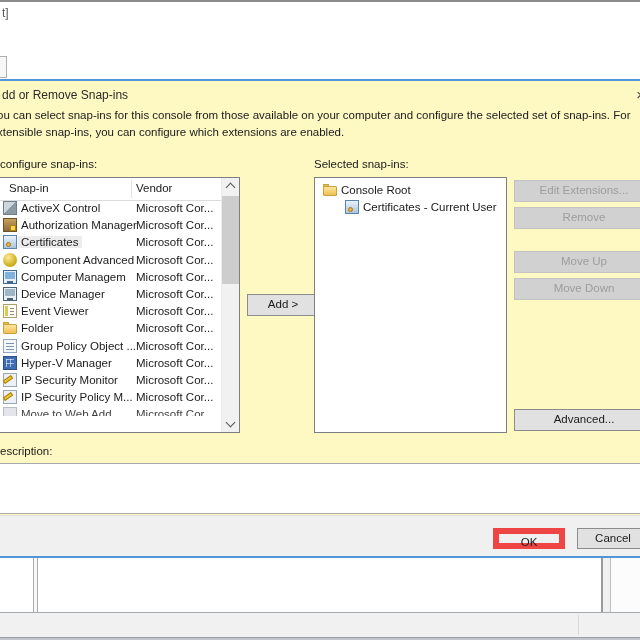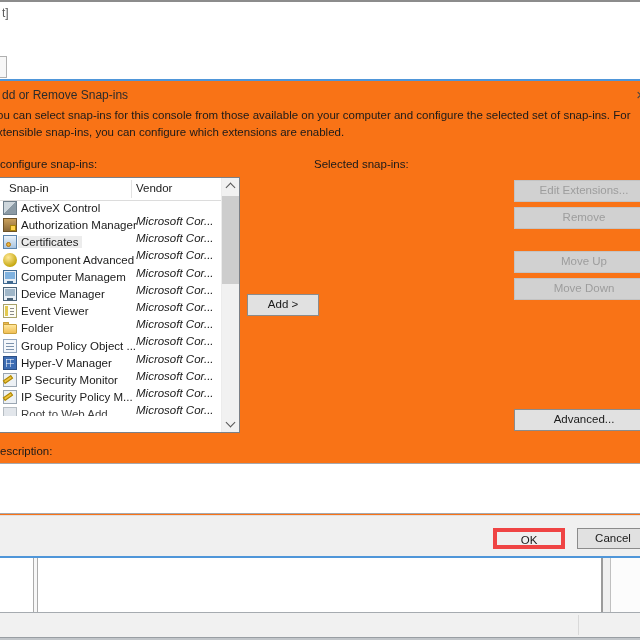--- a/index.html
+++ b/index.html
@@ -8,54 +8,54 @@
   .abs{position:absolute;}
 
   
   #top-strip{left:0;top:0;width:640px;height:2px;background:#8c8c8c;}
   #win-title{left:2px;top:6px;color:#5a5a5a;font-size:12px;}
   #menubar{left:0;top:28px;width:640px;height:24px;background:#fff;}
   .menu-item{position:absolute;top:5px;font-size:12px;color:#111;}
   #toolbar-sliver{left:0;top:56px;width:6px;height:20px;background:#f7f7f7;border:1px solid #b0b0b0;border-left:none;}
 
   
-  #dialog{left:0;top:79px;width:640px;height:473px;background:#f97316;overflow:hidden;border-bottom:1px solid #8f9399;}
+  #dialog{left:0;top:79px;width:640px;height:473px;background:#fef9c3;overflow:hidden;border-bottom:1px solid #8f9399;}
   #dialog-blue-top{left:0;top:0;width:640px;height:2px;background:#4f96d9;}
   #dialog-title{left:2px;top:9px;font-size:12px;color:#2b2b2b;}
   #dialog-close{right:-5px;top:7px;font-size:15px;color:#444;cursor:default;}
   .intro{left:0;width:648px;text-indent:-3px;color:#1a1a1a;font-size:11.5px;white-space:nowrap;}
 
   .panel-label{color:#1a1a1a;font-size:11.5px;}
 
   
   #avail-list{left:-2px;top:98px;width:242px;height:256px;background:#fff;border:1px solid #7b8087;box-sizing:border-box;overflow:hidden;}
   #list-header{position:absolute;left:0;top:0;right:17px;height:22px;background:#fff;border-bottom:1px solid #dcdcdc;}
   #col-divider{position:absolute;left:132px;top:2px;bottom:2px;width:1px;background:#e2e2e2;}
   .hdr-text{position:absolute;top:4px;color:#222;text-align:right;}
   #rows{position:absolute;left:0;top:22px;right:17px;bottom:0;overflow:hidden;}
   .lrow{position:relative;height:17.2px;}
   .lrow.clipped{height:10px;overflow:hidden;opacity:.85;}
   .lrow .ic{position:absolute;left:4px;top:1px;}
   .lrow .nm{position:absolute;left:22px;top:2px;white-space:nowrap;}
   .lrow .nm.sel{background:#ececec;padding:0 3px;left:19px;}
-  .lrow .vd{position:absolute;left:137px;top:15px;white-space:nowrap;font-style:italic;}
+  .lrow .vd{position:absolute;left:137px;top:2px;white-space:nowrap;}
 
   
   #vscroll{position:absolute;right:0;top:0;bottom:0;width:17px;background:#f1f1f1;border-left:1px solid #ececec;}
   .sb-btn{position:absolute;left:0;width:17px;height:16px;background:#f1f1f1;}
   .chev{position:absolute;left:5px;width:6px;height:6px;border-left:1.6px solid #555;border-top:1.6px solid #555;}
   .chev.up{top:6px;transform:rotate(45deg);}
   .chev.down{top:3px;transform:rotate(225deg);}
   #sb-thumb{position:absolute;left:0;top:18px;width:17px;height:88px;background:#cdcdcd;}
 
   
   .btn{position:absolute;box-sizing:border-box;background:#e1e1e1;border:1px solid #8b8b8b;
     color:#1a1a1a;font-size:11.5px;text-align:center;line-height:19px;height:22px;}
   .btn.disabled{background:#d1d1d1;border-color:#c3c3c3;color:#9d9d9d;}
-  .btn.focused{border:4px solid #ef4444;background:#efefef;line-height:17px;}
+  .btn.focused{border:6px solid #ef4444;background:#efefef;line-height:17px;}
 
   
   #sel-tree{left:314px;top:98px;width:193px;height:256px;background:#fff;border:1px solid #7b8087;box-sizing:border-box;overflow:hidden;}
   .titem{position:absolute;height:18px;white-space:nowrap;}
   .titem .ic{position:absolute;top:0;}
   .titem .tlabel{position:absolute;top:1px;}
 
   
   #desc-box{left:-2px;top:384px;width:644px;height:51px;background:#fff;border:1px solid #a6a8ad;box-sizing:border-box;}
 
@@ -191,37 +191,47 @@
             <span class="nm">IP Security Monitor</span>
             <span class="vd">Microsoft Cor...</span>
           </div>
           <div class="lrow">
             <span class="ic ip-security-icon"></span>
             <span class="nm">IP Security Policy M...</span>
             <span class="vd">Microsoft Cor...</span>
           </div>
           <div class="lrow clipped">
             <span class="ic link-web-icon"></span>
-            <span class="nm">Root to Web Add...</span>
+            <span class="nm">Move to Web Add...</span>
             <span class="vd">Microsoft Cor...</span>
           </div>
         </div>
       <div id="vscroll">
         <div class="sb-btn" style="top:0">
             <span class="chev up"></span>
           </div>
         <div id="sb-thumb"></div>
         <div class="sb-btn" style="bottom:0">
             <span class="chev down"></span>
           </div>
       </div>
     </div>
 
     <div class="btn" style="left:247px;top:215px;width:72px">Add &gt;</div>
 
+    <div class="abs" id="sel-tree">
+        <div class="titem" style="top: 5px; left: 0px;">
+          <span class="ic folder-icon" style="left: 8px;"></span>
+          <span class="tlabel" style="left: 26px;">Console Root</span>
+        </div>
+        <div class="titem" style="top: 22px; left: 0px;">
+          <span class="ic certificates-icon" style="left: 30px;"></span>
+          <span class="tlabel" style="left: 48px;">Certificates - Current User</span>
+        </div>
+      </div>
 
     <div class="abs" id="side-buttons" style="left:514px;top:101px;width:140px;height:210px">
         <div class="btn disabled" style="left: 0px; top: 0px; width: 140px;">Edit Extensions...</div>
         <div class="btn disabled" style="left: 0px; top: 27px; width: 140px;">Remove</div>
         <div class="btn disabled" style="left: 0px; top: 71px; width: 140px;">Move Up</div>
         <div class="btn disabled" style="left: 0px; top: 98px; width: 140px;">Move Down</div>
       </div>
     <div class="btn" id="advanced-btn" style="left:514px;top:330px;width:140px">Advanced...</div>
 
     <div class="abs panel-label" style="left:0;top:366px">escription:</div>

